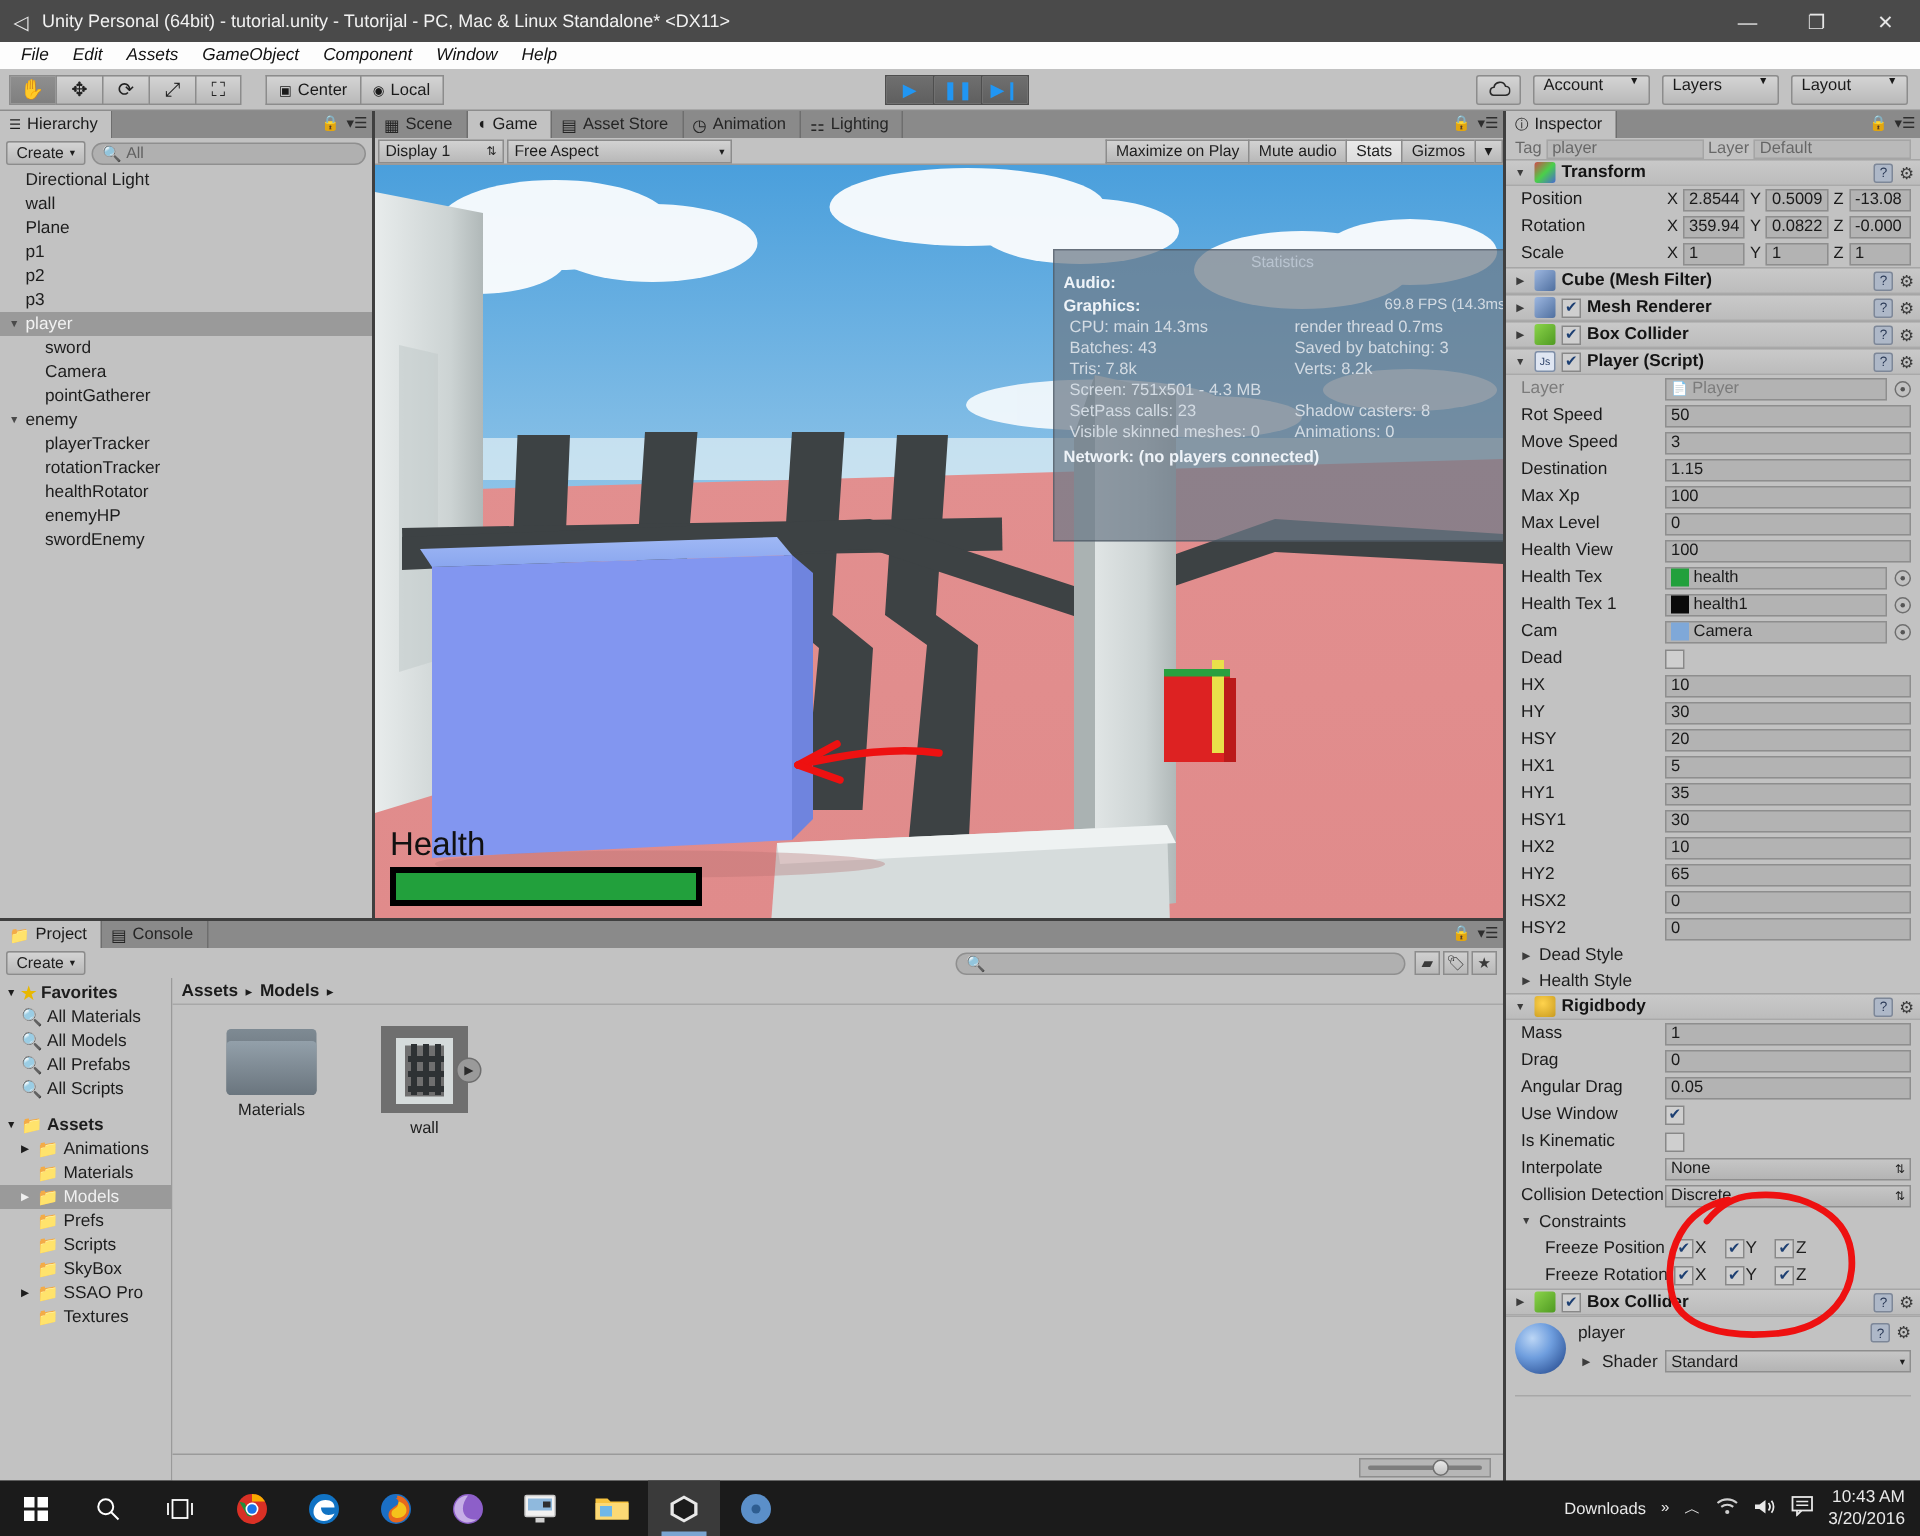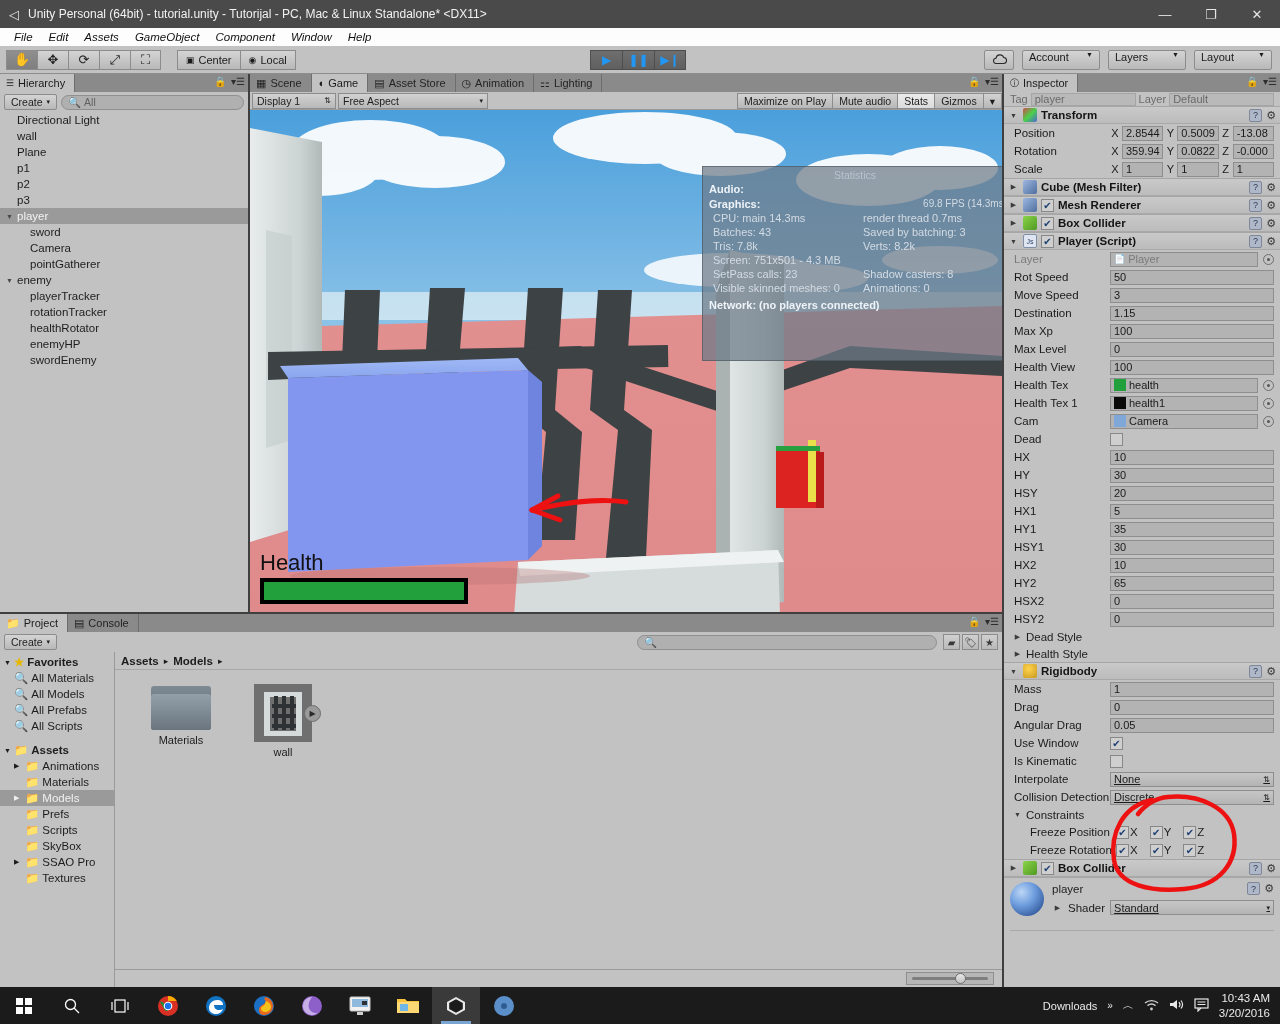--- a/index.html
+++ b/index.html
@@ -104,21 +104,21 @@
   .xyz .ax { width:10px; text-align:center; font-size:11px; }
   .xyz .pfield { flex:1; min-width:0; }
   .chk { width:13px; height:13px; background:#cfcfcf; border:1px solid #888; display:flex;
     align-items:center; justify-content:center; font-size:10px; color:#1d3f72; }
   .objfield { flex:1; height:15px; background:#b3b3b3; border:1px solid #8e8e8e;
     display:flex; align-items:center; gap:3px; padding:0 3px; font-size:11px; }
   .radio { width:11px; height:11px; border:1px solid #6f6f6f; border-radius:50%; margin-left:5px;
     display:flex; align-items:center; justify-content:center; }
   .radio i { width:3px; height:3px; background:#555; border-radius:50%; display:block; }
   .selfield { flex:1; height:15px; background:linear-gradient(#c6c6c6,#b4b4b4); border:1px solid #8e8e8e;
-    display:flex; align-items:center; justify-content:space-between; padding:0 3px; font-size:11px;text-decoration:underline; }
+    display:flex; align-items:center; justify-content:space-between; padding:0 3px; font-size:11px; }
   .subhead { height:17px; display:flex; align-items:center; gap:3px; padding-left:8px; font-size:11.5px; }
   .frow { height:18px; display:flex; align-items:center; padding-left:26px; font-size:11.5px; gap:0; }
   .frow .flab { width:86px; }
   .axbox { display:flex; align-items:center; gap:1px; margin-right:12px; }
 
   .matpane { border-top:1px solid #a6a6a6; background:#c2c2c2; padding:4px 6px 0; }
   .matsphere { width:34px; height:34px; border-radius:50%;
     background:radial-gradient(circle at 34% 30%, #bcd6f5 0%, #6f9ede 40%, #3d65a8 75%, #2a4478 100%); }
 
   

